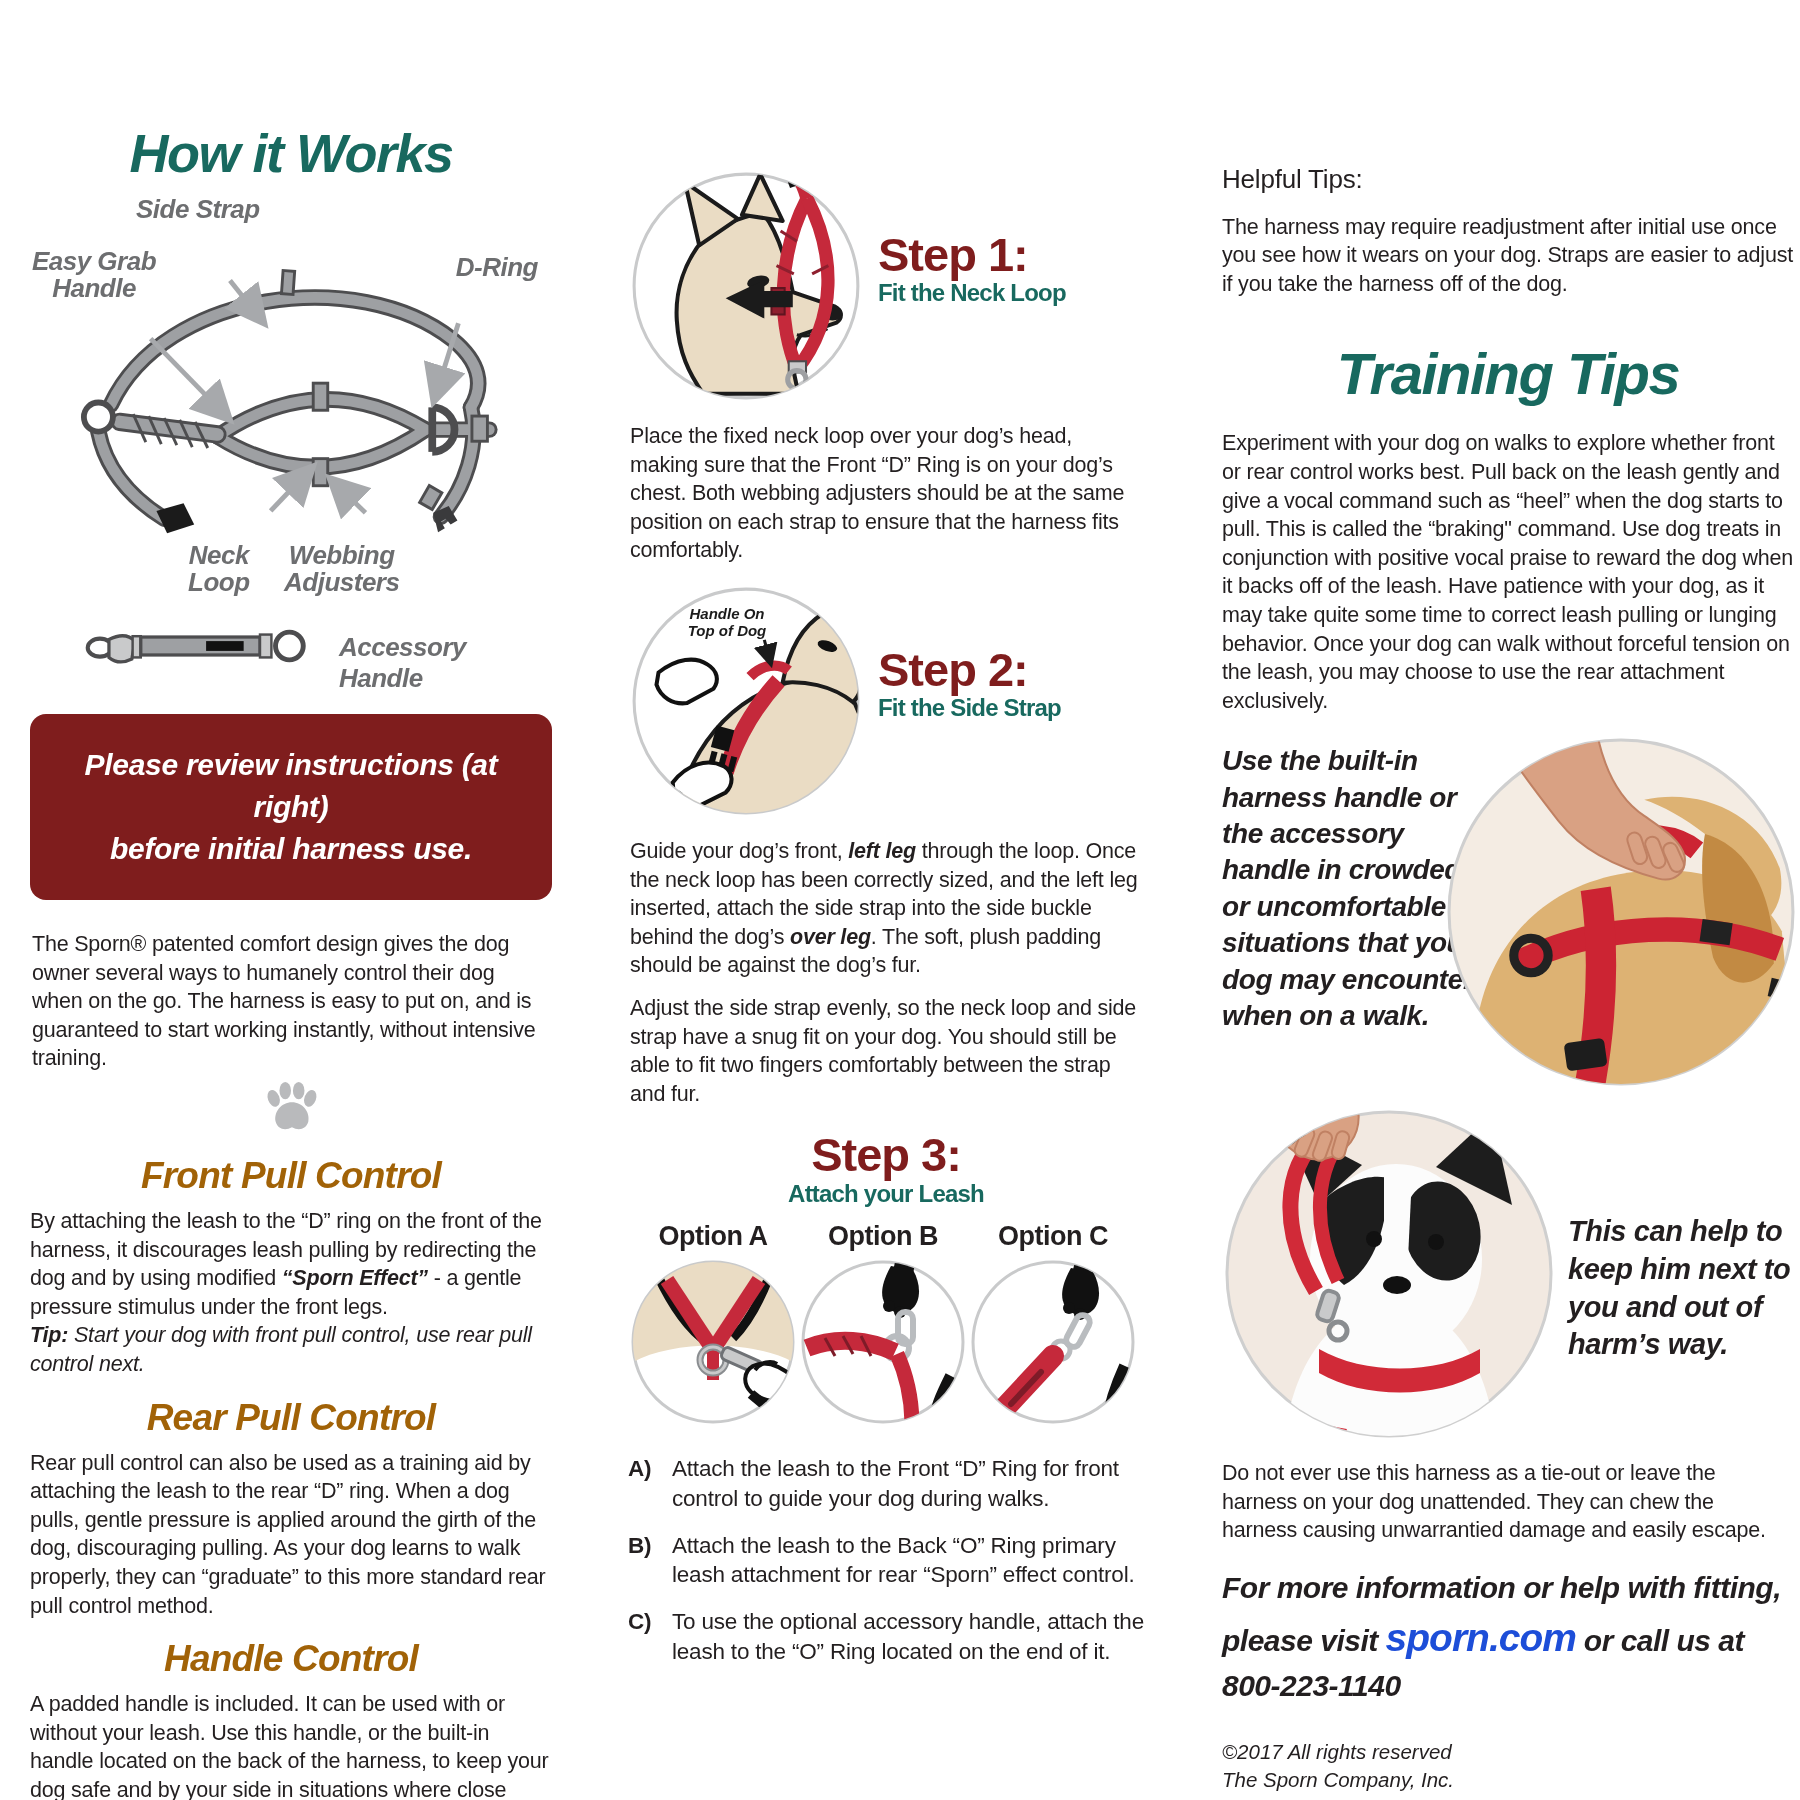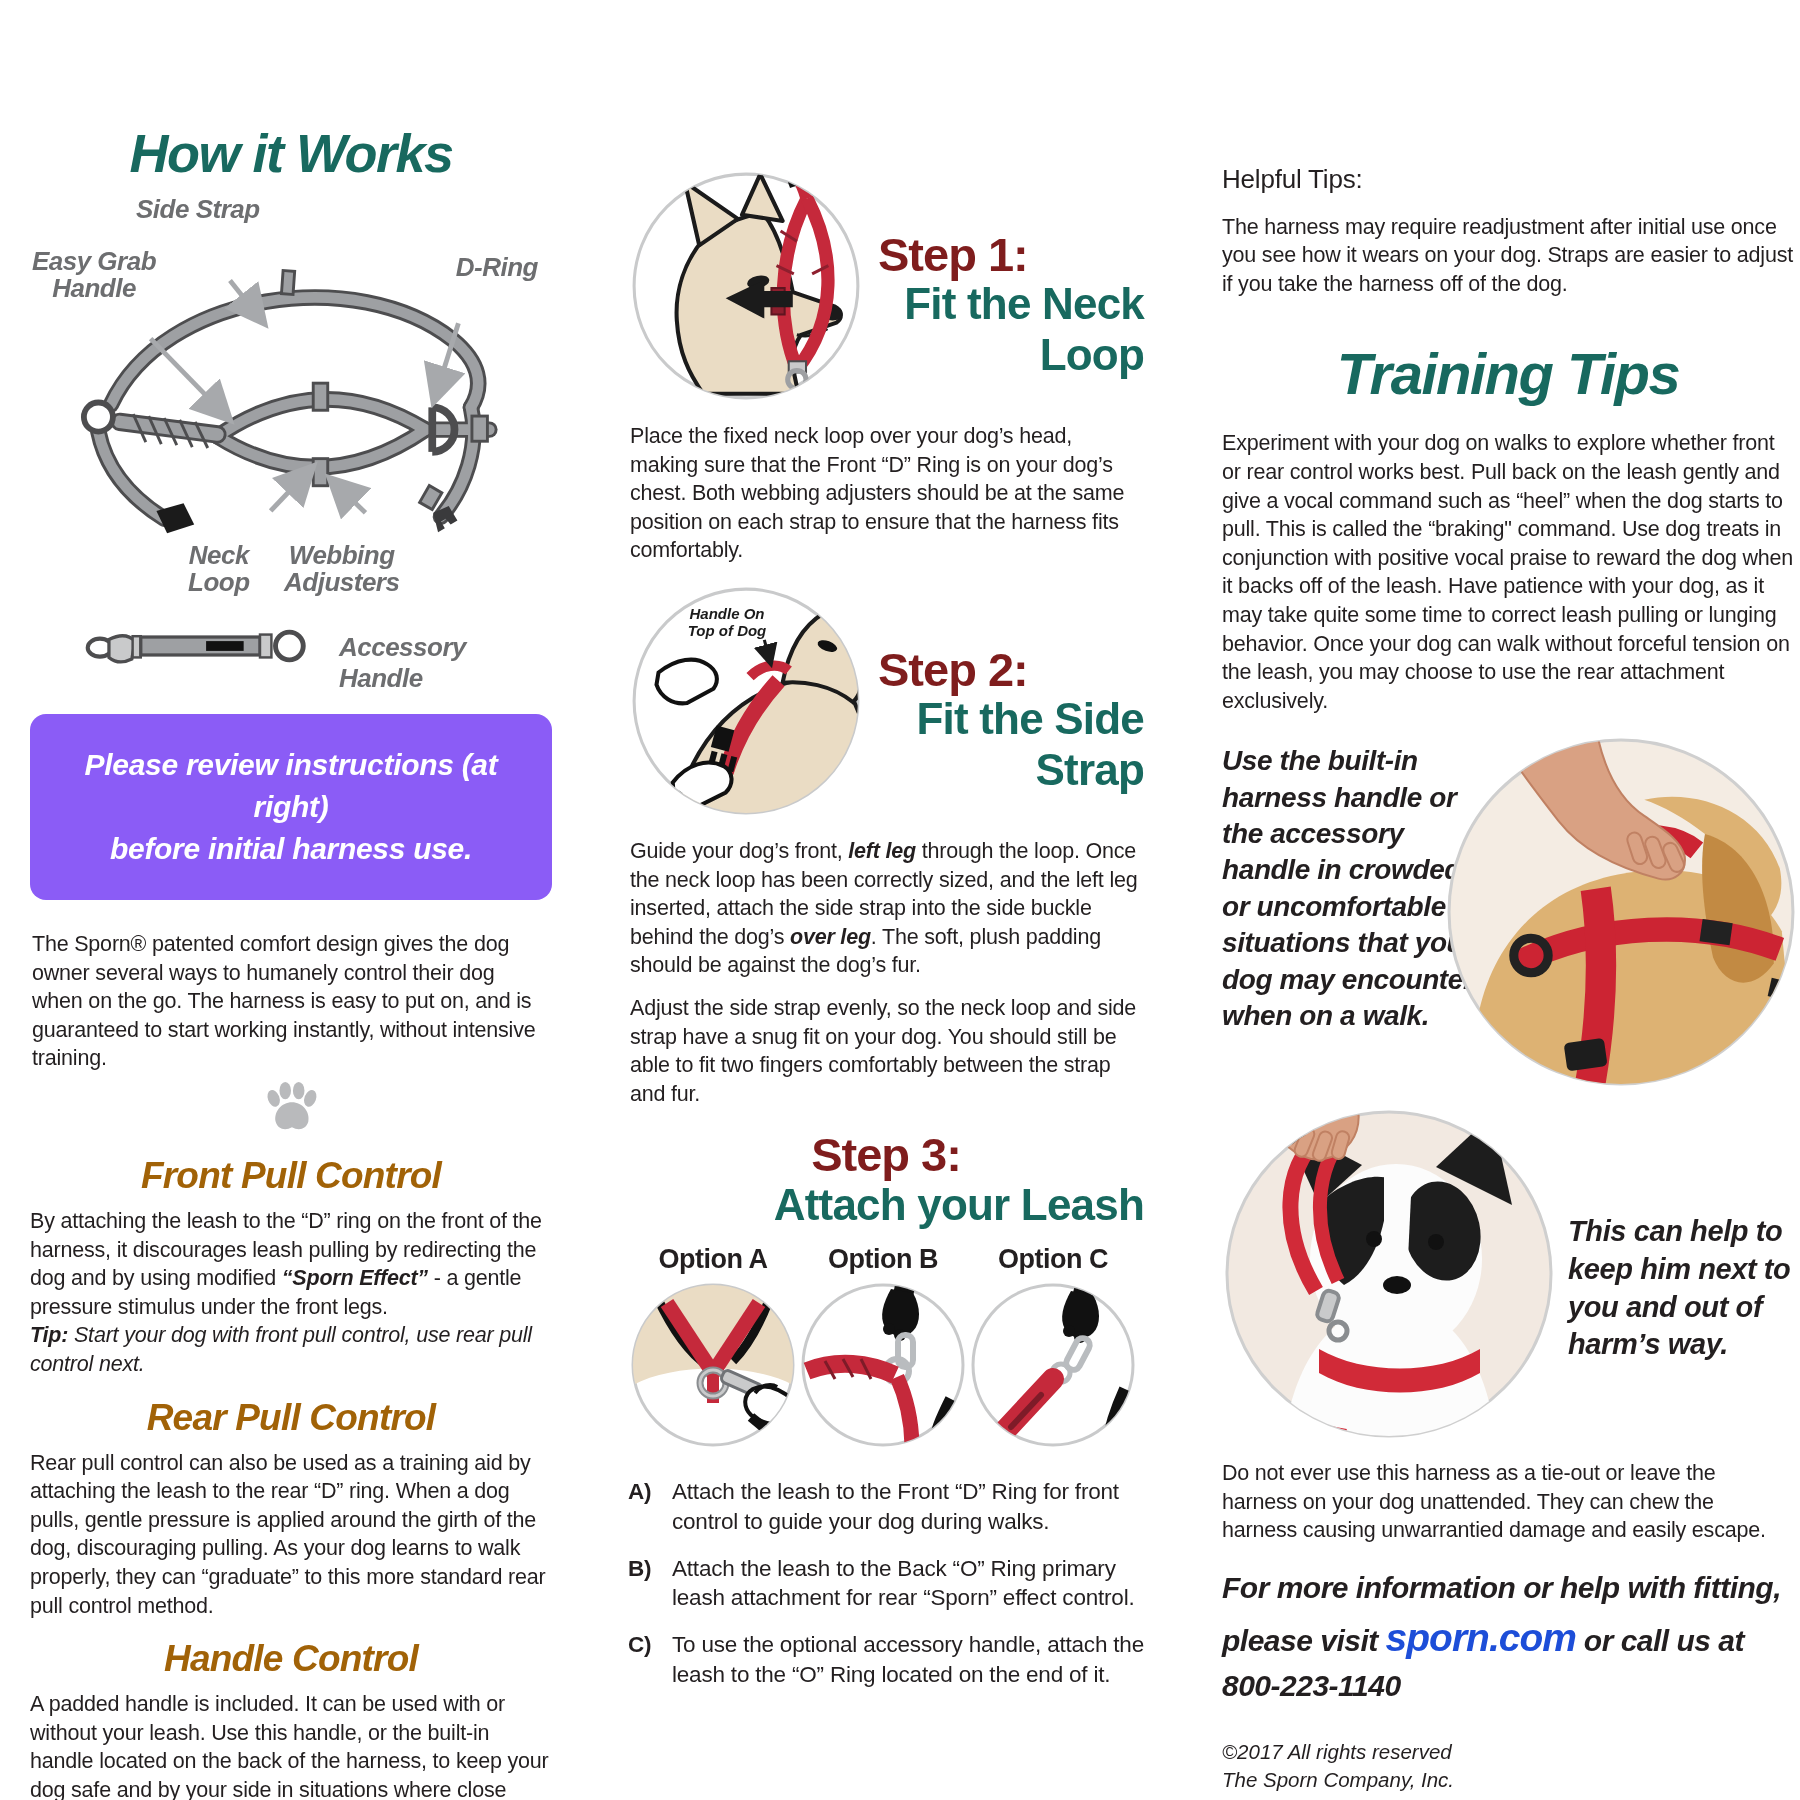--- a/index.html
+++ b/index.html
@@ -21,36 +21,36 @@
   .diagram-wrap svg{position:absolute;left:0;top:44px;}
   .dlabel{position:absolute;font-weight:bold;font-style:italic;color:#6D6E70;
           font-size:26px;line-height:1.05;white-space:pre-line;letter-spacing:-0.5px;}
   #lbl-side{left:106px;top:2px;}
   #lbl-grab{left:0px;top:54px;width:128px;text-align:center;}
   #lbl-dring{right:14px;top:60px;}
   #lbl-neck{left:158px;top:348px;text-align:center;}
   #lbl-web{left:254px;top:348px;text-align:center;}
   .accessory-row{display:flex;align-items:center;gap:12px;margin:2px 0 20px 52px;}
   .accessory-row .dlabel2{font-weight:bold;font-style:italic;color:#6D6E70;font-size:26px;letter-spacing:-0.5px;margin-top:34px;}
-  .notice{background:#8b5cf6;color:#fff;border-radius:16px;text-align:center;
+  .notice{background:#7f1d1d;color:#fff;border-radius:16px;text-align:center;
           font-weight:bold;font-style:italic;font-size:30px;line-height:1.4;
           padding:30px 24px;white-space:pre-line;letter-spacing:-0.3px;}
   .intro{margin:30px 2px 8px 2px;}
   .paw-wrap{text-align:center;margin:4px 0 0 0;}
   .sec-head{font-size:37px;font-weight:bold;font-style:italic;color:#a16207;
             text-align:center;letter-spacing:-0.8px;margin:18px 0 10px 0;}
 
   
   .step-row{position:relative;display:flex;align-items:flex-start;gap:14px;}
   #step1-row{margin-top:168px;}
   #step2-row{margin-top:18px;}
   .circ-wrap{position:relative;flex:0 0 auto;}
   .step-head{margin-top:62px;}
   .step-t1{font-size:47px;font-weight:bold;color:#7f1d1d;letter-spacing:-1px;line-height:1.05;}
-  .step-t2{font-size:44px;font-weight:bold;color:#18695F;letter-spacing:-0.8px;line-height:1.15;text-align:right;}
+  .step-t2{font-size:24px;font-weight:bold;color:#18695F;letter-spacing:-0.8px;line-height:1.15;}
   .mid-para{margin:14px 2px 0 2px;}
   .step3-head{text-align:center;margin-top:22px;}
   .callout-handle{position:absolute;left:34px;top:22px;width:130px;font-size:15px;
                   font-style:italic;font-weight:bold;color:#1B1B1B;line-height:1.15;
                   white-space:pre-line;text-align:center;}
   .options-row{display:flex;justify-content:flex-start;margin-top:14px;}
   .opt{width:170px;text-align:center;}
   .opt-label{font-weight:bold;font-size:27px;letter-spacing:-0.5px;margin-bottom:6px;}
   .abc-list{margin-top:24px;}
   .abc-item{display:flex;gap:8px;font-size:22.5px;line-height:1.3;letter-spacing:-0.2px;margin-bottom:18px;}

